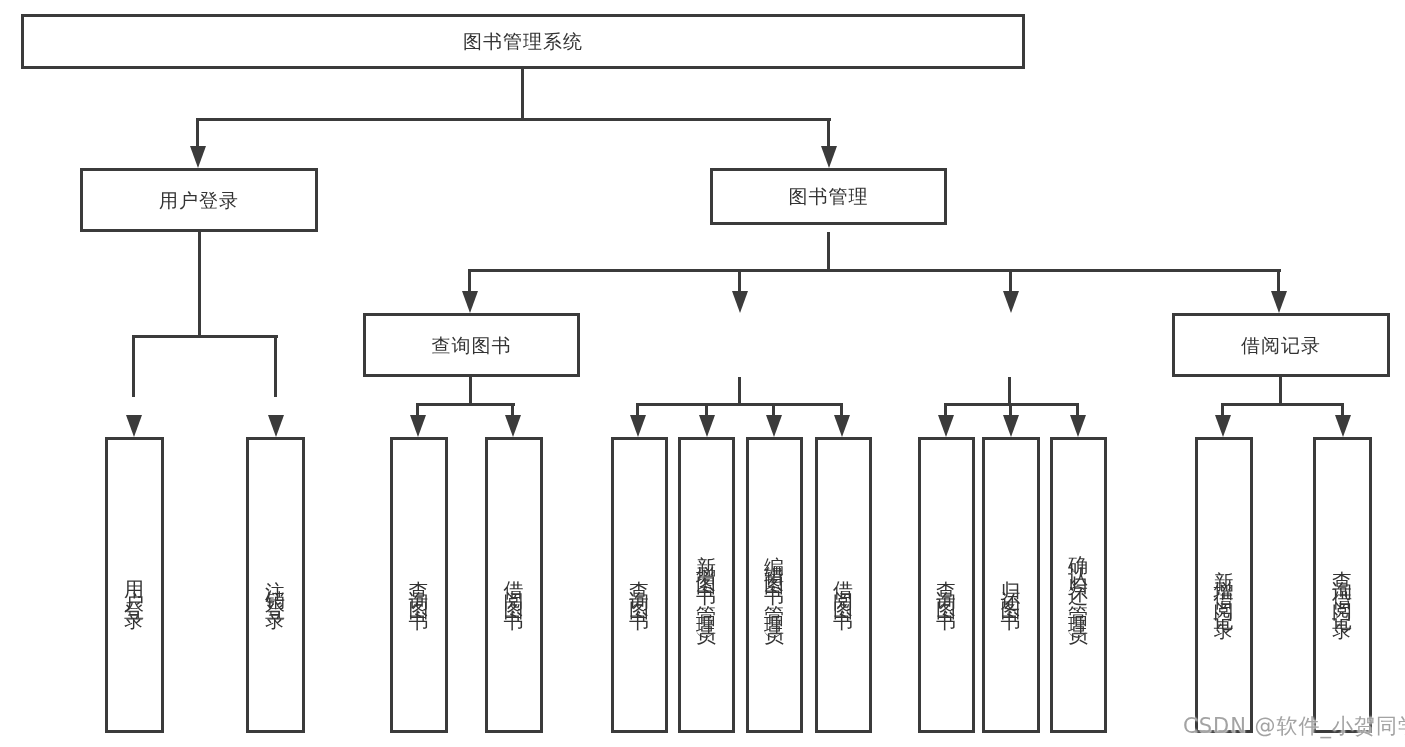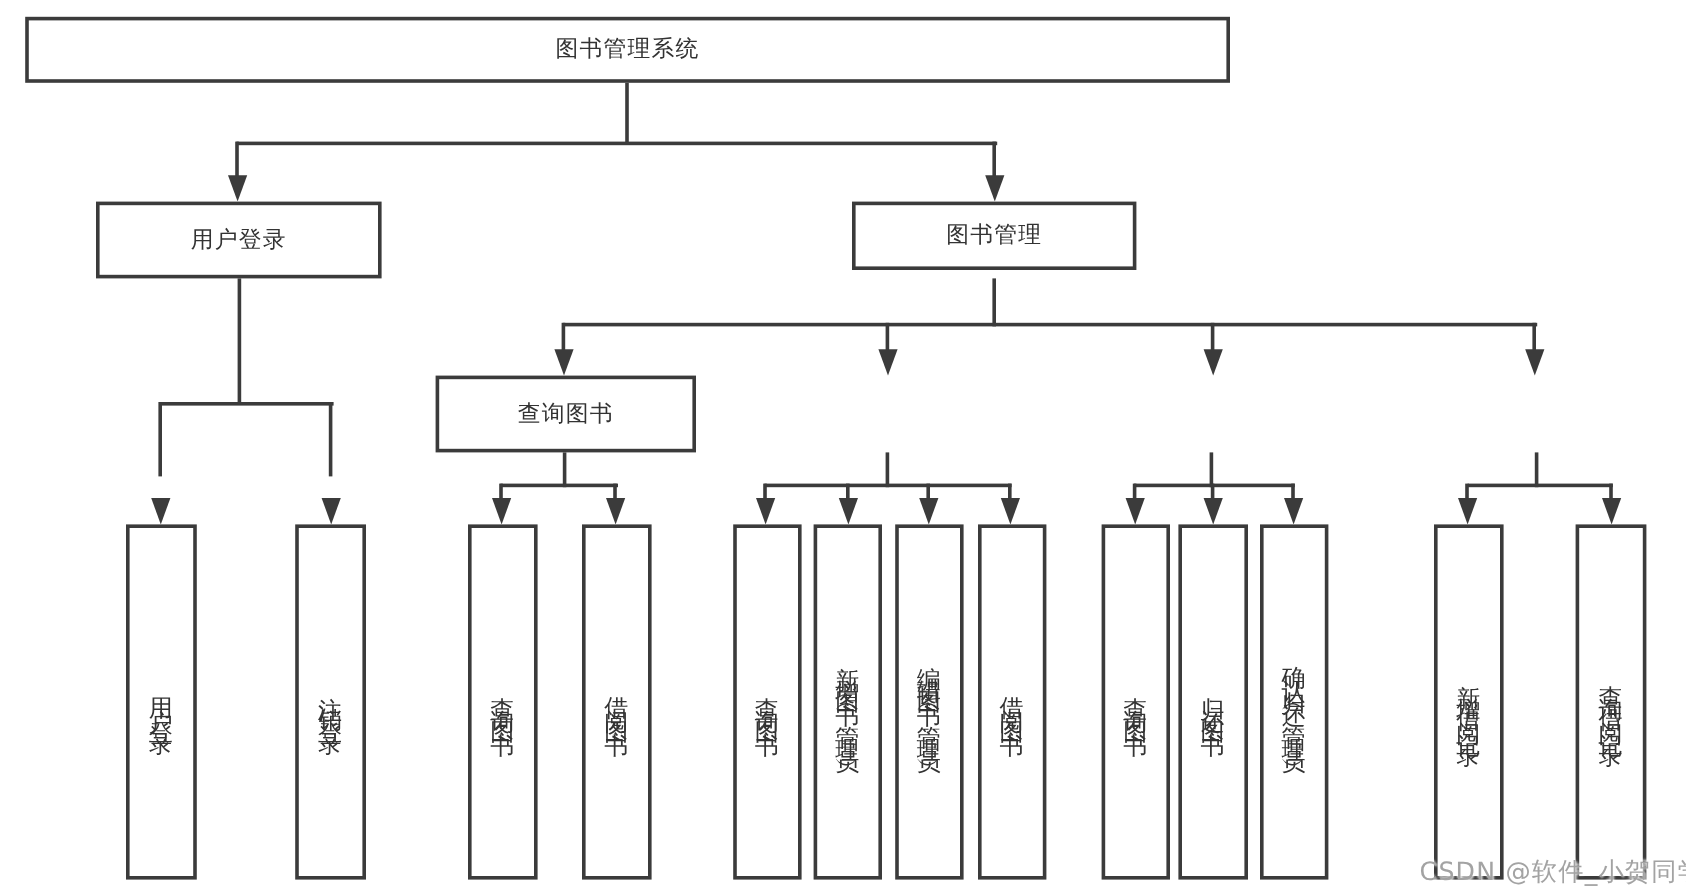--- a/index.html
+++ b/index.html
@@ -89,20 +89,23 @@
   <div class="vline" style="left:738px;top:269px;height:27px"></div>
   <div class="arrow" style="left:732px;top:291px"></div>
   <div class="vline" style="left:1009px;top:269px;height:27px"></div>
   <div class="arrow" style="left:1003px;top:291px"></div>
   <div class="vline" style="left:1277px;top:269px;height:27px"></div>
   <div class="arrow" style="left:1271px;top:291px"></div>
 
   <div class="node" style="left:363px;top:313px;width:217px;height:64px">
     <span>查询图书</span>
   </div>
+  <div class="node" style="left:1172px;top:313px;width:218px;height:64px">
+    <span>借阅记录</span>
+  </div>
 
   <div class="vline" style="left:469px;top:377px;height:29px"></div>
   <div class="hline" style="left:417px;top:403px;width:98px"></div>
   <div class="vline" style="left:416px;top:403px;height:17px"></div>
   <div class="arrow" style="left:410px;top:415px"></div>
   <div class="vline" style="left:511px;top:403px;height:17px"></div>
   <div class="arrow" style="left:505px;top:415px"></div>
 
   <div class="vline" style="left:738px;top:377px;height:29px"></div>
   <div class="hline" style="left:637px;top:403px;width:206px"></div>

